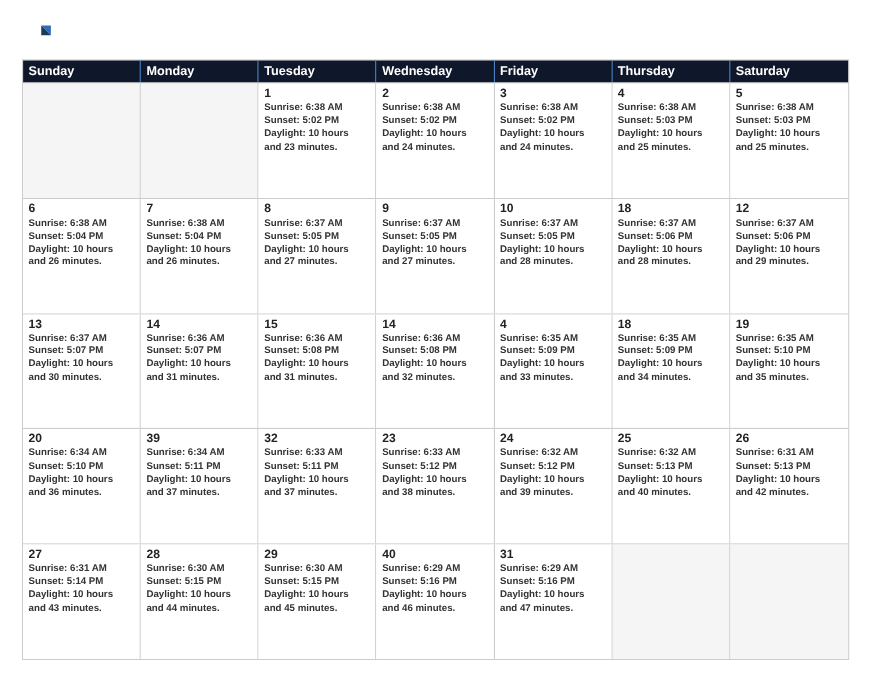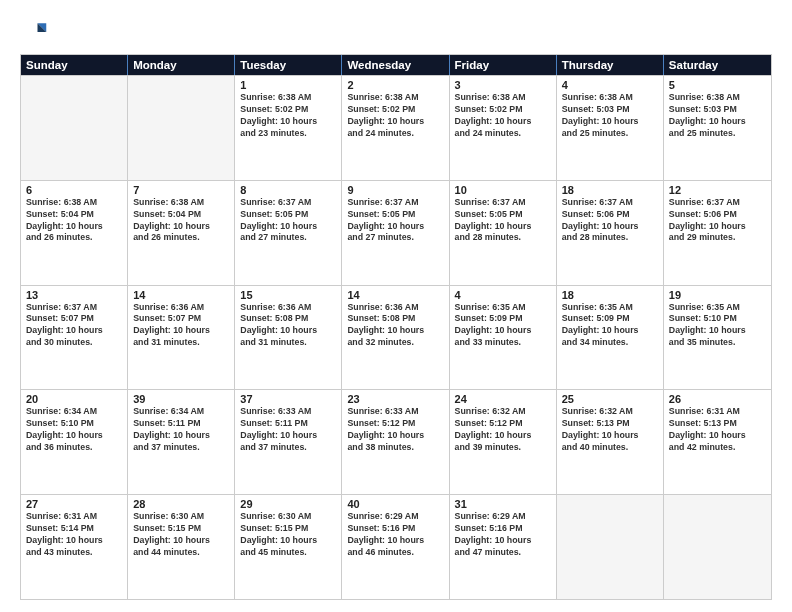--- a/index.html
+++ b/index.html
@@ -288,21 +288,21 @@
 and 36 minutes.</div>
           </div>
           <div class="cal-cell">
             <div class="day-num">39</div>
             <div class="day-info" style="white-space: pre-line;">Sunrise: 6:34 AM
 Sunset: 5:11 PM
 Daylight: 10 hours
 and 37 minutes.</div>
           </div>
           <div class="cal-cell">
-            <div class="day-num">37</div>
+            <div class="day-num">32</div>
             <div class="day-info" style="white-space: pre-line;">Sunrise: 6:33 AM
 Sunset: 5:11 PM
 Daylight: 10 hours
 and 37 minutes.</div>
           </div>
           <div class="cal-cell">
             <div class="day-num">23</div>
             <div class="day-info" style="white-space: pre-line;">Sunrise: 6:33 AM
 Sunset: 5:12 PM
 Daylight: 10 hours

